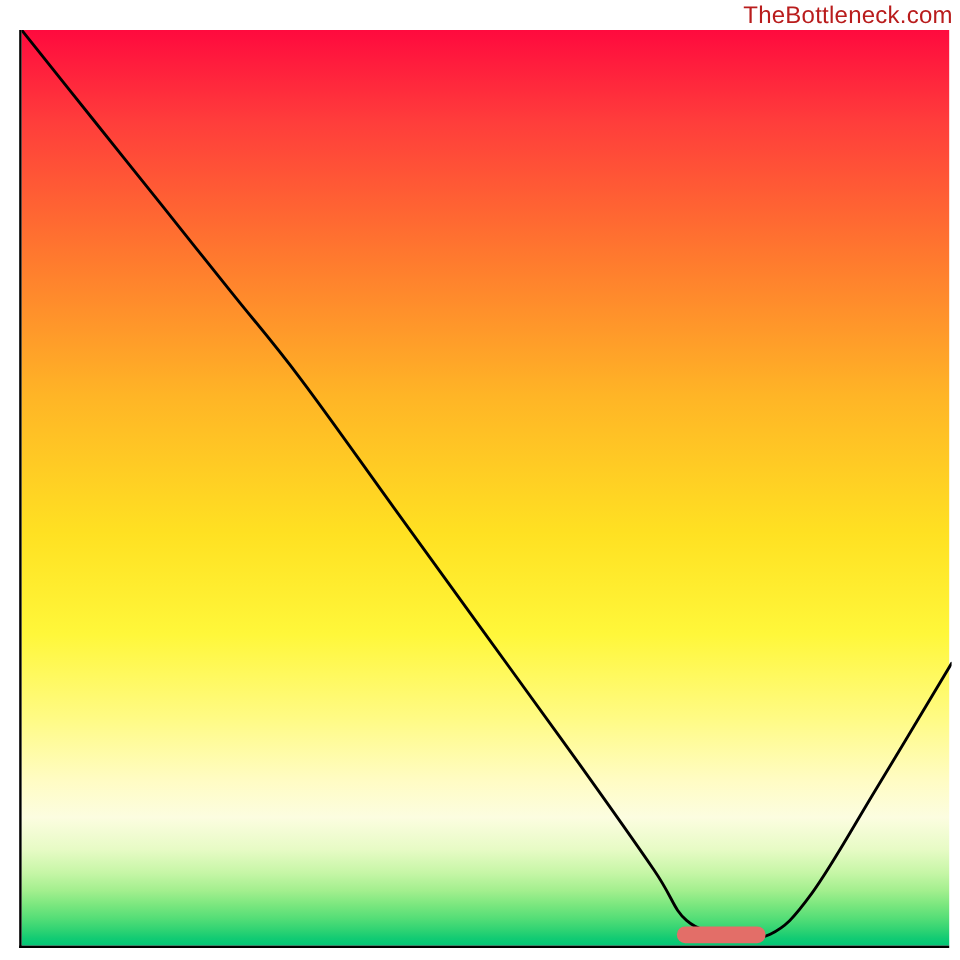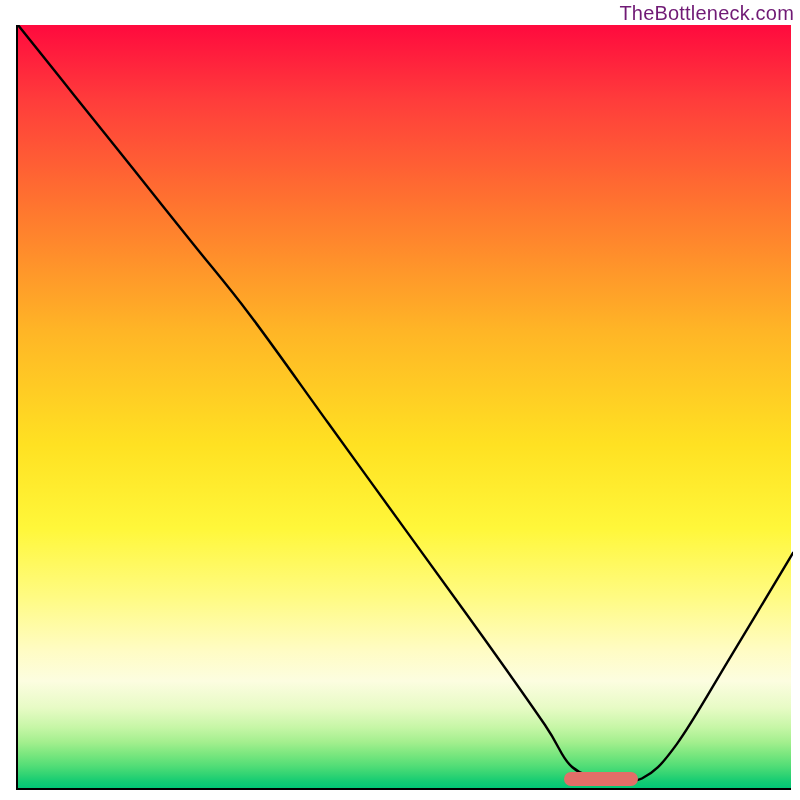--- a/index.html
+++ b/index.html
@@ -60,21 +60,21 @@
     border-radius: 7px;
     height: 14px;
   }
   .watermark {
     position: absolute;
     top: 2px;
     right: 6px;
     font-family: Arial, Helvetica, sans-serif;
     font-size: 20px;
     letter-spacing: 0.2px;
-    color: #701a75;
+    color: #b91c1c;
     font-weight: 500;
     margin-left: 20px;
   }
 </style>
 </head>
 <body>
 
 <div class="container">
   <div class="watermark">TheBottleneck.com</div>
   <div class="plot-area">

